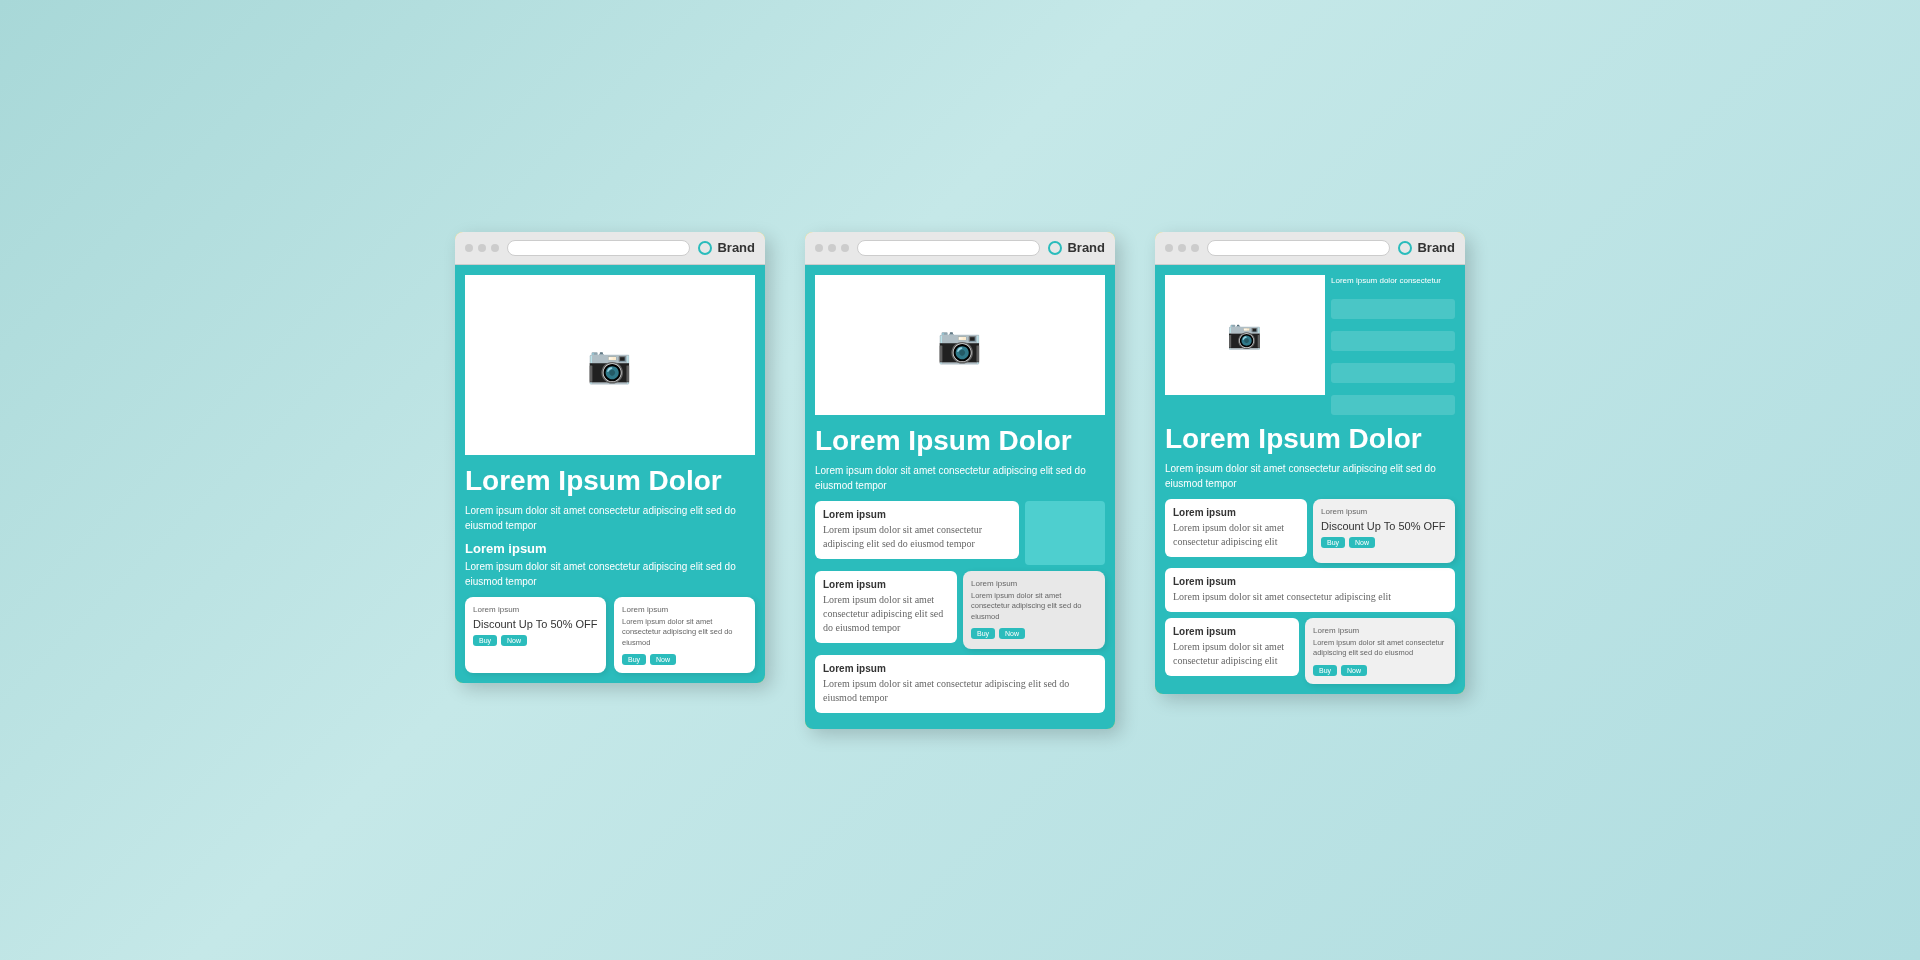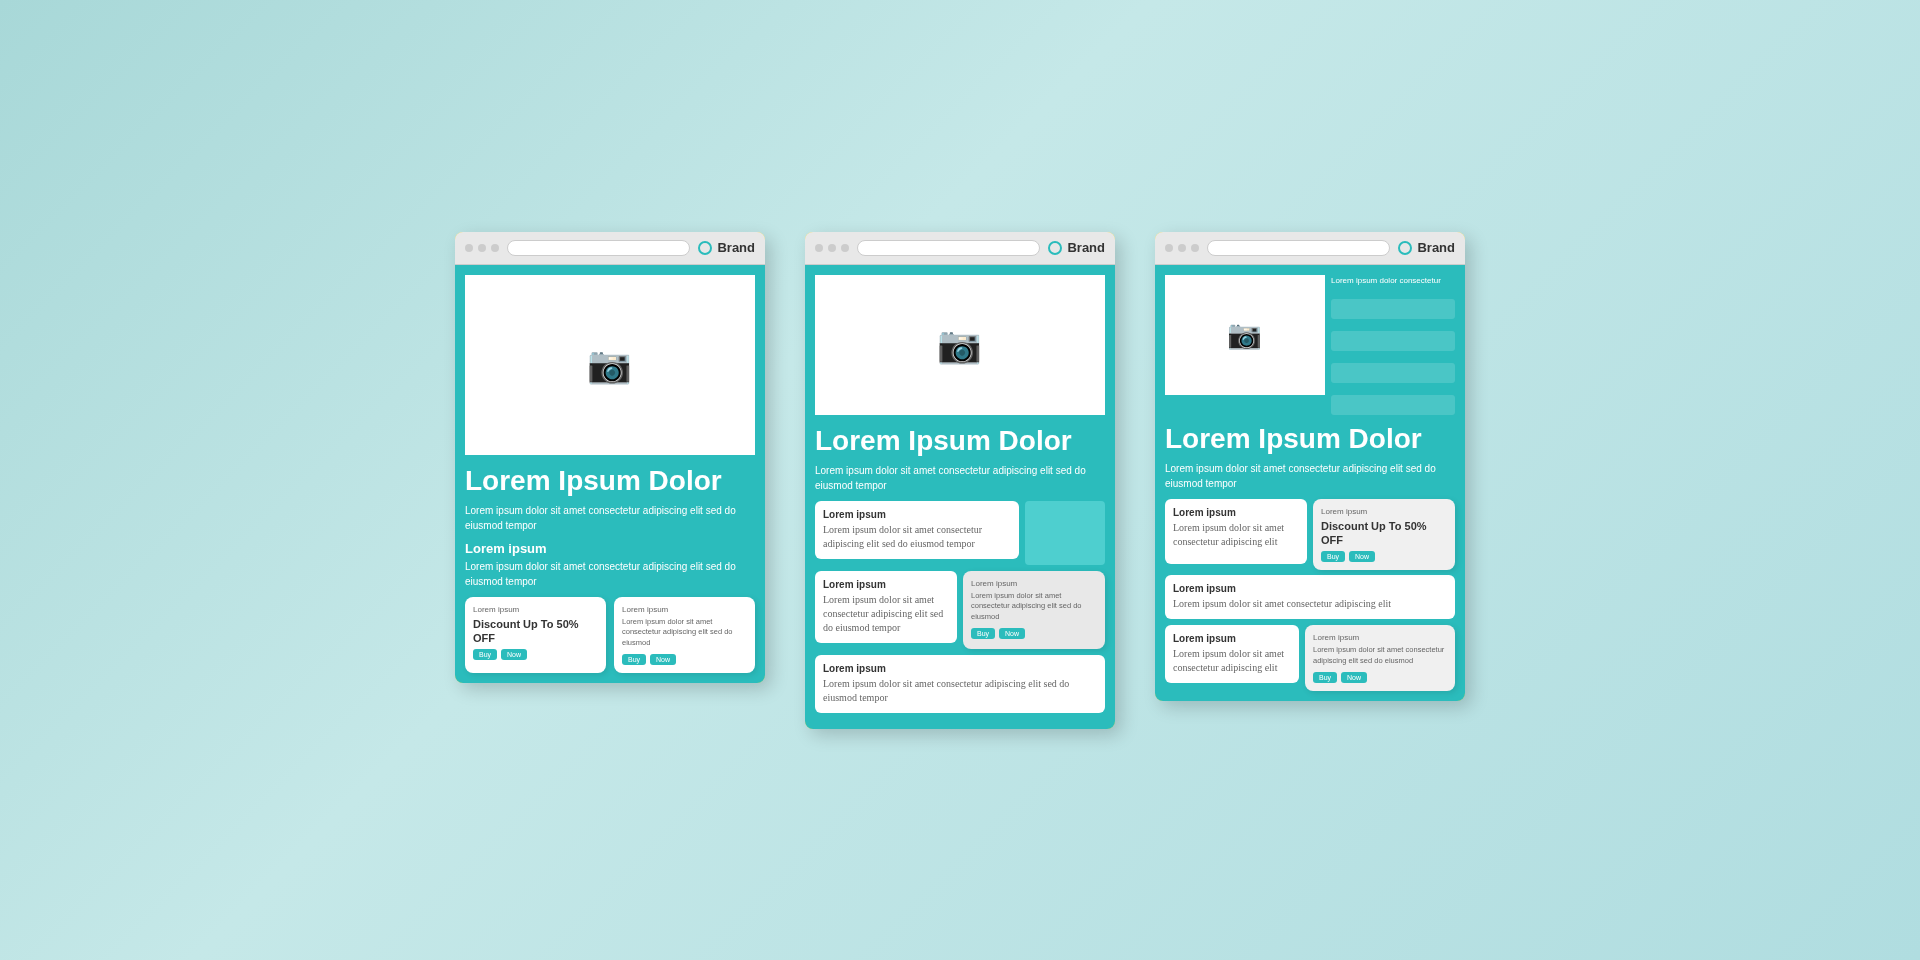--- a/index.html
+++ b/index.html
@@ -134,21 +134,21 @@
     }
 
     .card-label {
       font-size: 8px;
       color: #666;
       margin-bottom: 3px;
     }
 
     .card-title {
       font-size: 11px;
-      font-weight: bold;
+      font-weight: normal;
       color: #333;
       margin-bottom: 4px;
       line-height: 1.3;
     }
 
     .card-text {
       font-size: 7.5px;
       color: #666;
       line-height: 1.4;
       margin-bottom: 6px;

